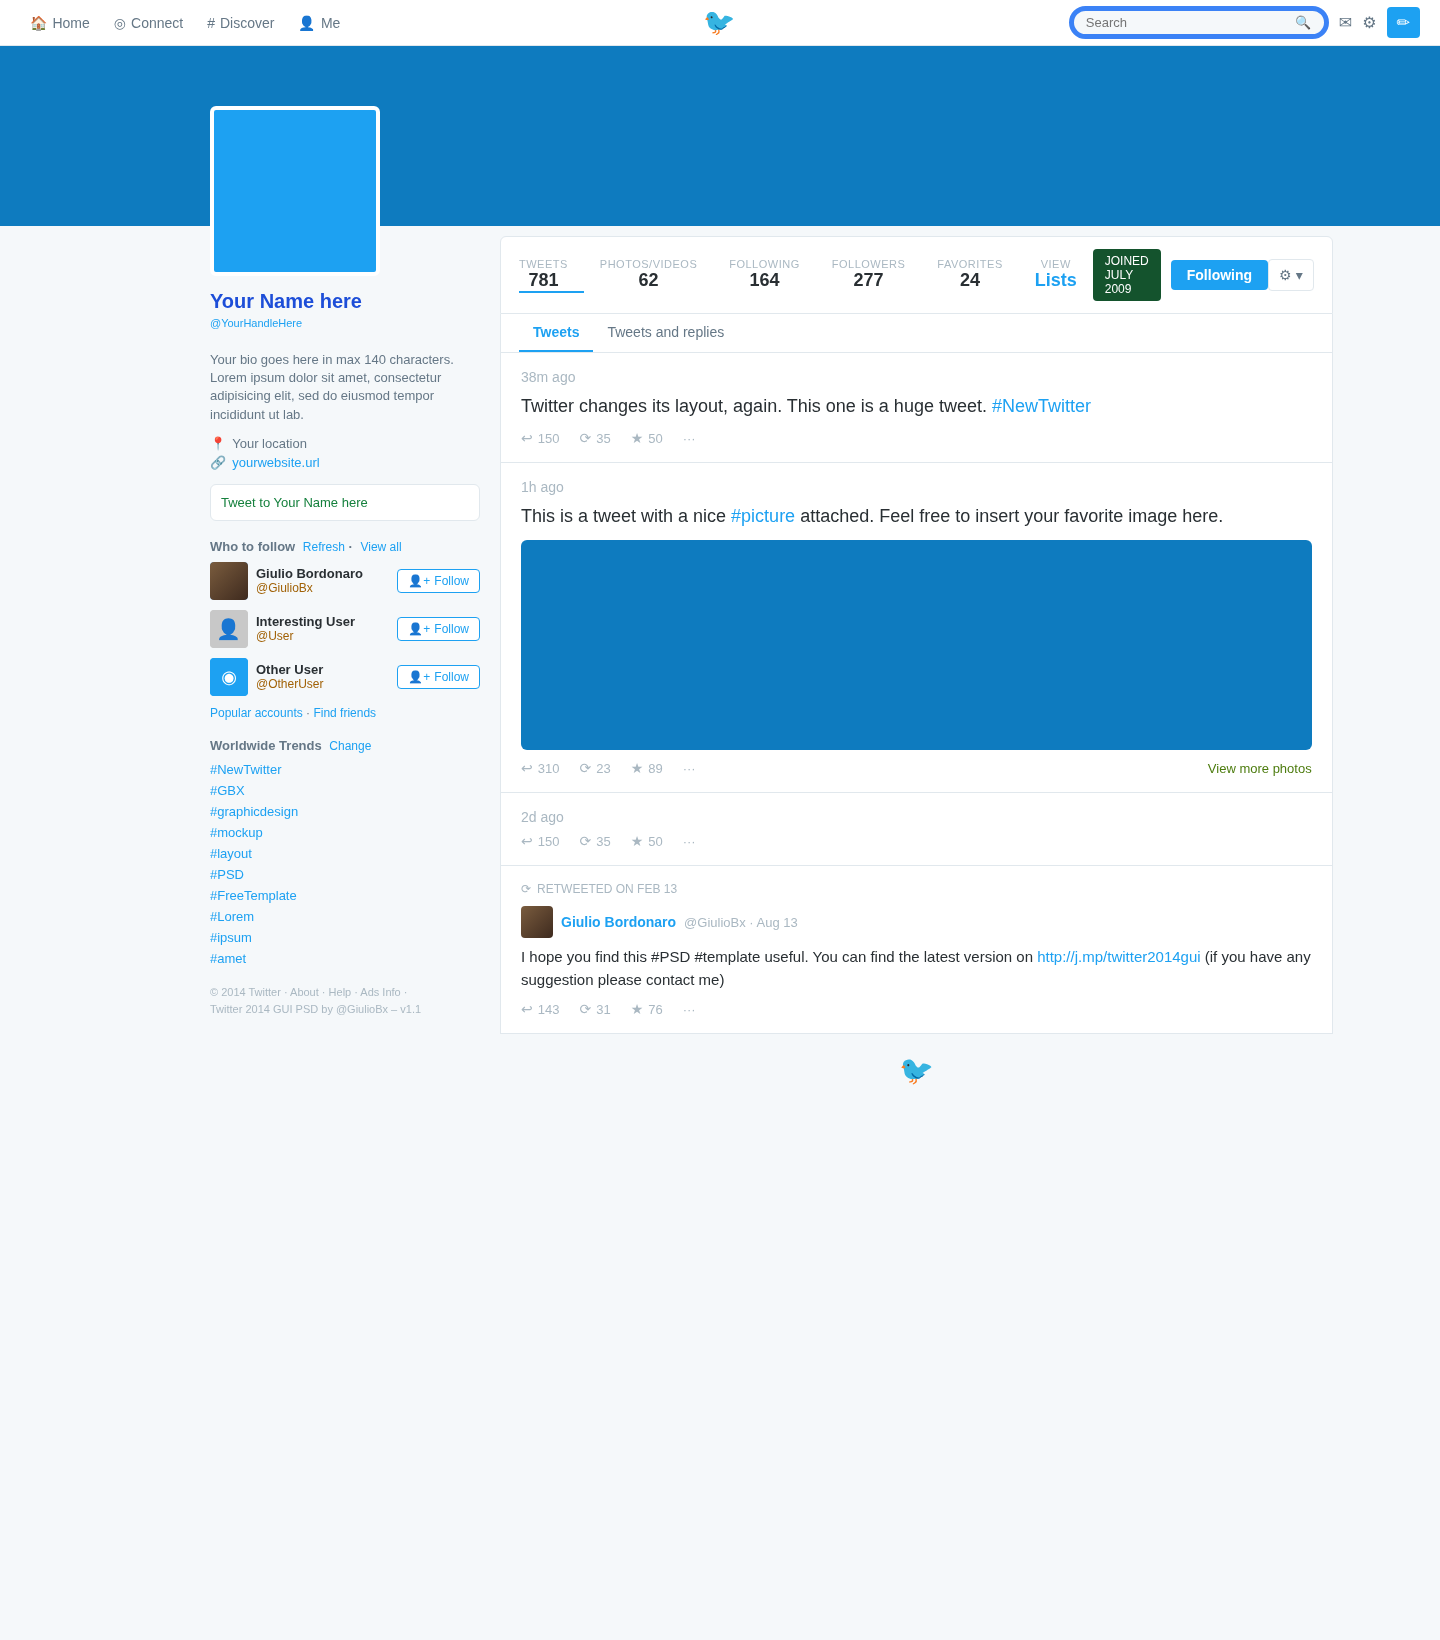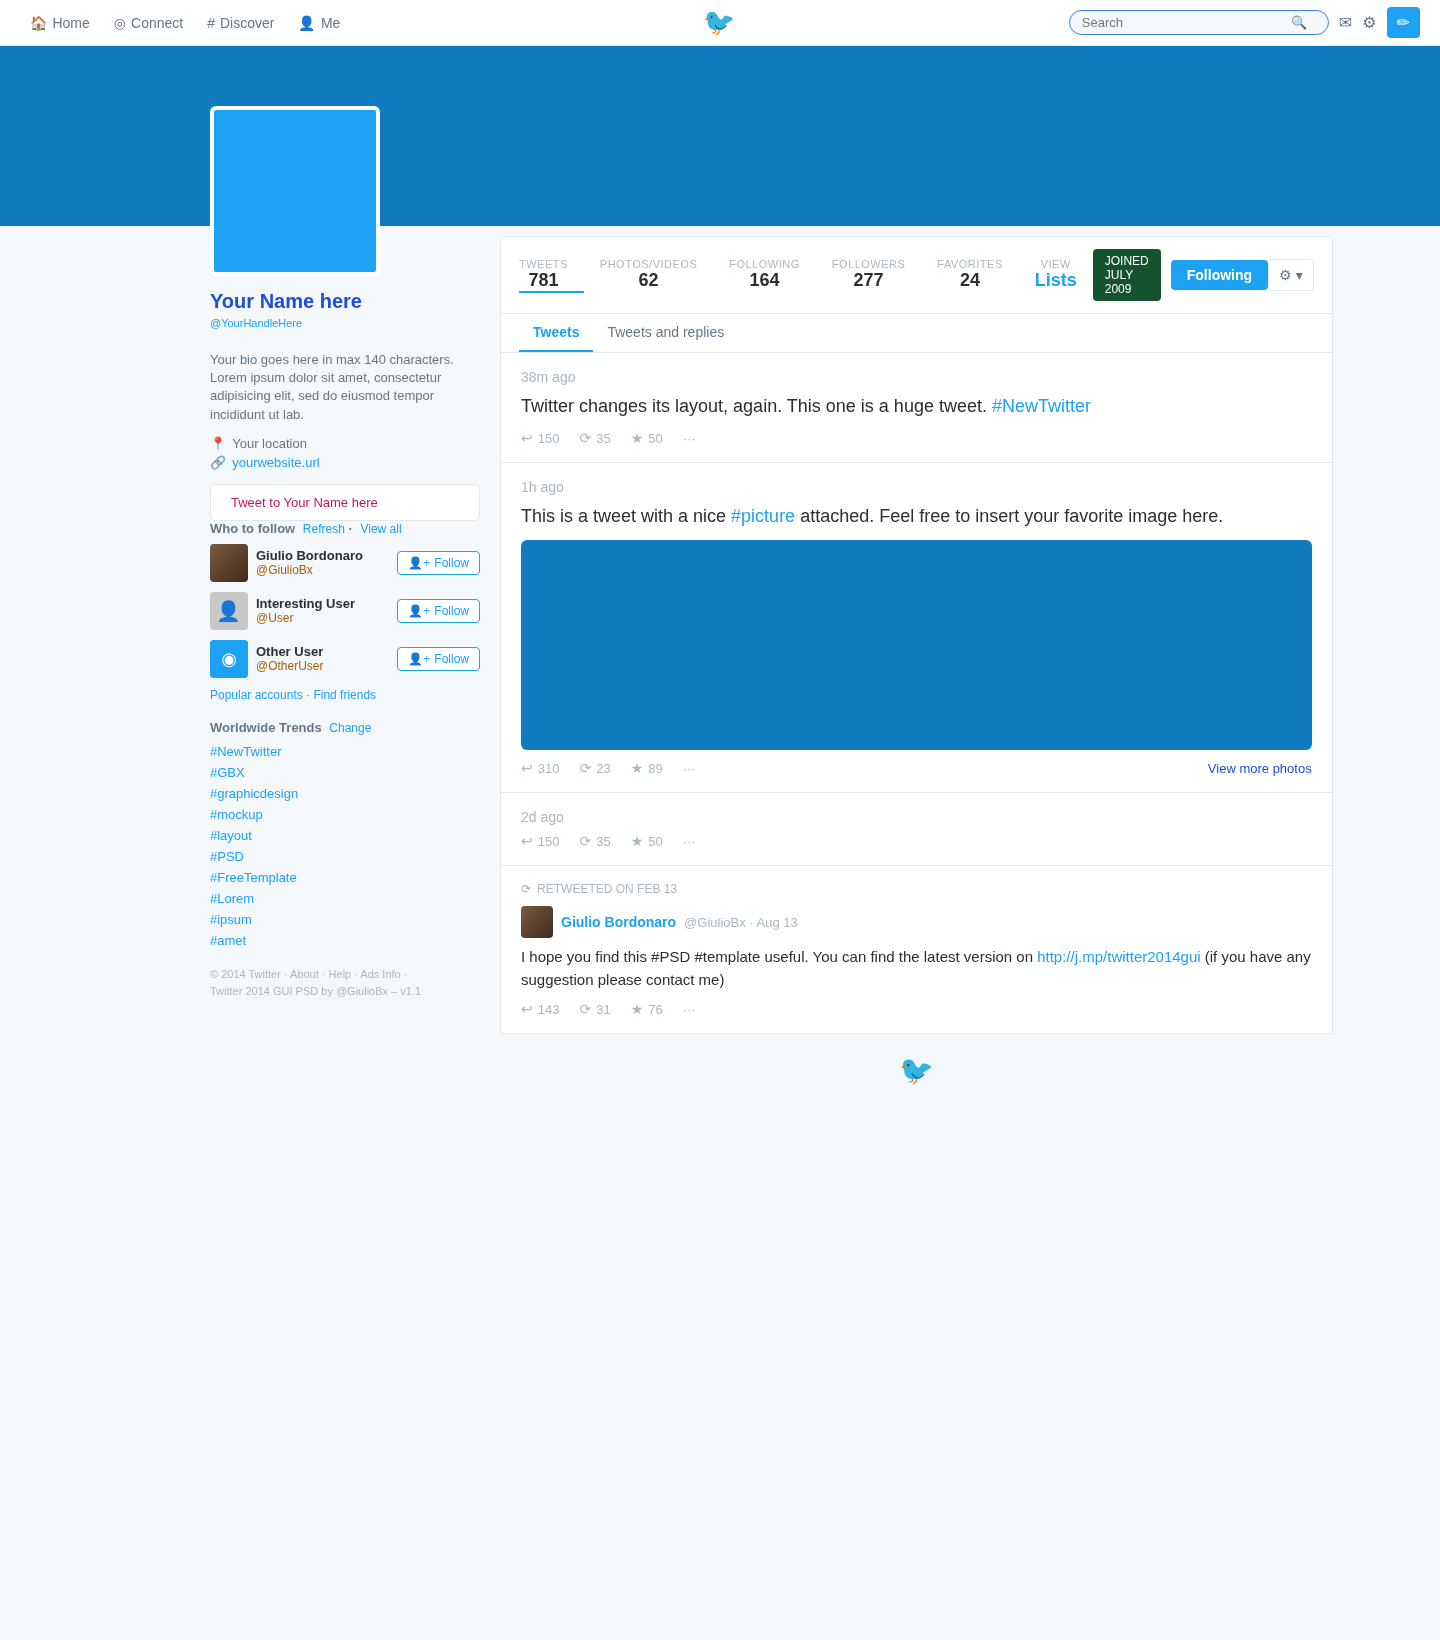--- a/index.html
+++ b/index.html
@@ -20,21 +20,21 @@
     .topnav-right { margin-left: auto; display: flex; align-items: center; gap: 10px; }
     .nav-item {
       display: flex; align-items: center; gap: 5px;
       padding: 6px 10px; color: #657786; font-size: 14px; cursor: pointer; text-decoration: none;
       border-radius: 4px;
     }
     .nav-icon { font-size: 14px; }
     .twitter-logo { color: #1da1f2; font-size: 26px; }
     .search-bar {
       display: flex; align-items: center;
-      background: #f5f8fa; border: 1px solid #3b82f6; border-radius: 20px;
+      background: #f5f8fa; border: 5px solid #3b82f6; border-radius: 20px;
       padding: 4px 12px; width: 260px;
     }
     .search-bar input {
       border: none; background: transparent; outline: none; font-size: 13px; color: #657786; width: 210px;
     }
     .search-bar-icon { color: #aab8c2; font-size: 13px; }
     .topnav-icon { color: #657786; font-size: 16px; cursor: pointer; }
     .compose-btn {
       background: #1da1f2; color: #fff; border: none; border-radius: 4px;
       padding: 6px 10px; cursor: pointer; font-size: 16px;
@@ -62,25 +62,25 @@
     .profile-name { font-size: 20px; font-weight: bold; color: #1d4ed8; margin-bottom: 4px; }
     .profile-handle { color: #1da1f2; font-size: 11px; margin-bottom: 22px; }
     .profile-bio { color: #657786; font-size: 13px; line-height: 1.4; margin-bottom: 12px; }
     .profile-meta { display: flex; flex-direction: column; gap: 4px; margin-bottom: 14px; }
     .profile-meta-item { display: flex; align-items: center; gap: 6px; color: #657786; font-size: 13px; }
     .profile-meta-icon { color: #aab8c2; font-size: 13px; }
     .profile-meta-link { color: #1da1f2; text-decoration: none; font-size: 13px; }
 
     .tweet-box {
       border: 1px solid #e1e8ed; border-radius: 6px;
-      padding: 10px 20px;
-      color: #be185d;
+      padding: 10px 10px;
+      color: #15803d;
       font-size: 13px;
       cursor: text;
-      margin-bottom: 0;
+      margin-bottom: 18px;
       background: #fff;
     }
 
     .widget-box { margin-bottom: 18px; }
     .widget-title {
       font-size: 13px; font-weight: bold; color: #657786; margin-bottom: 8px;
     }
     .widget-title a { color: #1da1f2; text-decoration: none; font-weight: normal; font-size: 12px; margin-left: 4px; }
     .follow-user { display: flex; align-items: center; gap: 8px; margin-bottom: 10px; }
     .follow-avatar { width: 38px; height: 38px; border-radius: 4px; background: #1da1f2; overflow: hidden; flex-shrink: 0; }
@@ -172,21 +172,21 @@
       padding: 16px 20px;
     }
     .tweet-card + .tweet-card { border-top: none; }
     .tweet-timestamp { color: #aab8c2; font-size: 14px; margin-bottom: 8px; }
     .tweet-text { font-size: 18px; color: #292f33; line-height: 1.5; margin-bottom: 10px; }
     .tweet-text a, .tweet-text .hashtag { color: #1da1f2; text-decoration: none; }
     .tweet-image { background: #0e7bbf; height: 210px; border-radius: 6px; margin-bottom: 10px; }
     .tweet-actions { display: flex; align-items: center; gap: 20px; }
     .tweet-action { display: flex; align-items: center; gap: 5px; color: #aab8c2; font-size: 13px; cursor: pointer; }
     .tweet-action-icon { font-size: 14px; }
-    .view-more-link { margin-left: auto; color: #1d4ed8; font-size: 13px; text-decoration: none; cursor: pointer; }
+    .view-more-link { margin-left: auto; color: #4d7c0f; font-size: 13px; text-decoration: none; cursor: pointer; }
 
     .retweet-header { display: flex; align-items: center; gap: 6px; color: #aab8c2; font-size: 12px; margin-bottom: 10px; }
     .retweet-user-row { display: flex; align-items: center; gap: 8px; margin-bottom: 8px; }
     .retweet-avatar { width: 32px; height: 32px; border-radius: 4px; background: #1da1f2; flex-shrink: 0; }
     .retweet-name { font-weight: bold; color: #1da1f2; font-size: 14px; text-decoration: none; }
     .retweet-handle { color: #aab8c2; font-size: 13px; }
     .tweet-text-normal { font-size: 15px; color: #292f33; line-height: 1.5; margin-bottom: 10px; }
     .tweet-text-normal a { color: #1da1f2; text-decoration: none; }
 
     .twitter-footer-logo { text-align: center; padding: 20px; color: #ccd6dd; font-size: 28px; }

